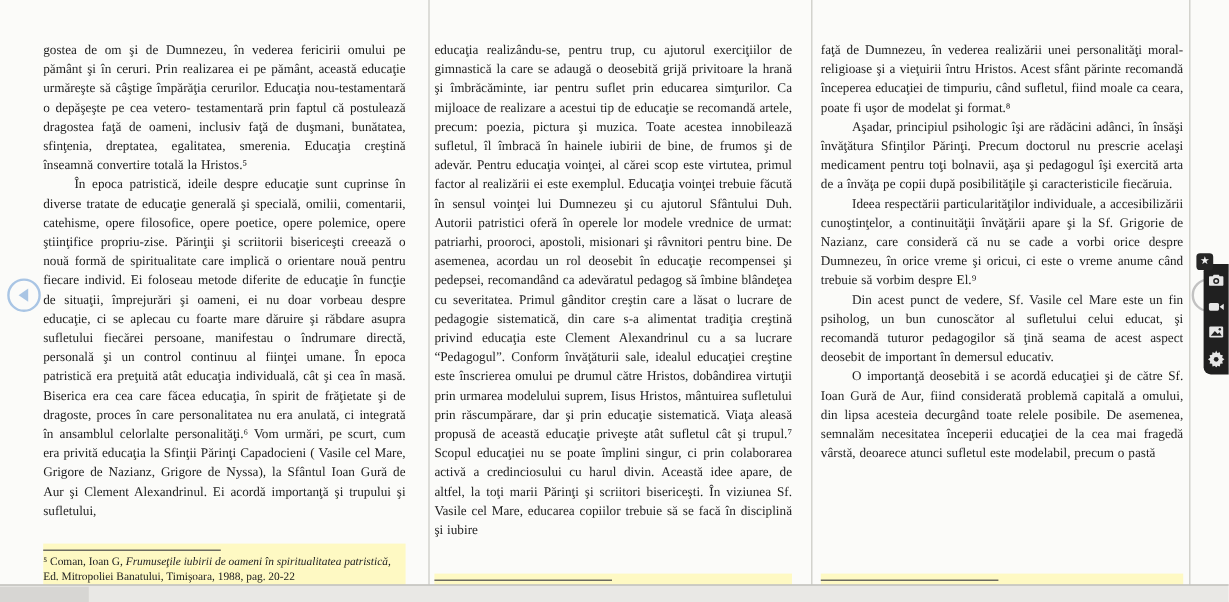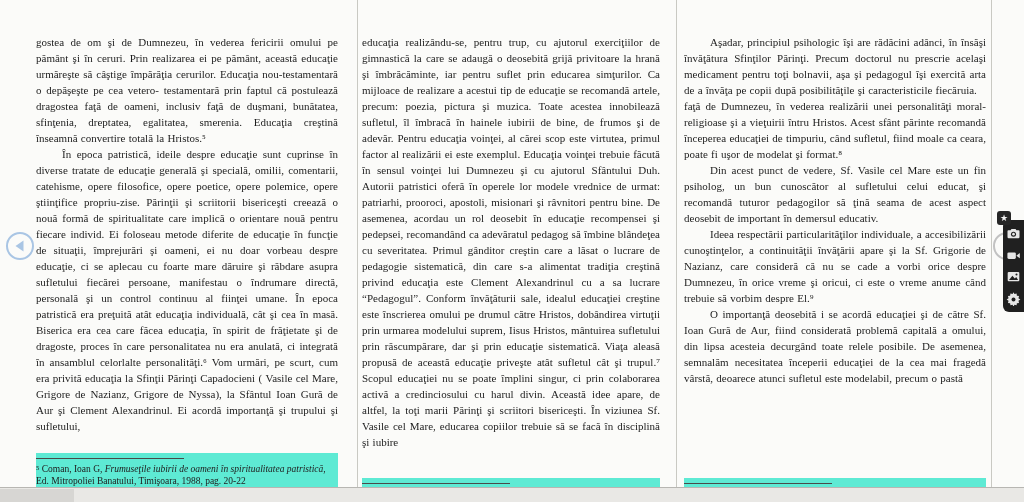--- a/index.html
+++ b/index.html
@@ -7,21 +7,21 @@
   .stage{position:relative;width:1024px;height:502px;}
   .page{position:absolute;top:0;height:488px;display:flex;flex-direction:column;
     box-sizing:border-box;padding:14px 0 8px;margin-top:20px;}
   .page-1{left:36px;width:302px;}
   .page-2{left:362px;width:298px;}
   .page-3{left:684px;width:302px;}
   .page-body{flex:1 1 auto;overflow:hidden;}
   .para{margin:0;text-align:justify;font-size:11px;line-height:16px;color:#1d1d1d;
     word-spacing:0.5px;}
   .para.indent{text-indent:26px;}
-  .footer{flex:0 0 auto;padding-top:5px;background:#5eead4;}
+  .footer{flex:0 0 auto;padding-top:5px;background:#fef9c3;}
   .fn-sep{width:148px;border-top:1px solid #4a4a4a;margin:0 0 4px;}
   .footnote{font-size:9.5px;line-height:12.5px;color:#202020;text-align:left;}
   .footnote .it{font-style:italic;}
   .vline{position:absolute;top:0;height:488px;width:1px;background:#c9c9c3;}
   .bottom-strip{position:absolute;left:0;top:487px;width:1024px;height:15px;
     background:#e9e8e5;border-top:1px solid #b7b6b2;box-sizing:border-box;}
   .bottom-tab{position:absolute;left:0;top:489px;width:74px;height:13px;background:#d7d6d3;}
   .nav{position:absolute;width:30px;height:30px;padding:0;border:none;background:transparent;cursor:pointer;}
   .nav svg{display:block;width:30px;height:30px;}
   .nav.prev{left:5px;top:231px;color:#a9c5e4;}
@@ -61,24 +61,24 @@
     <div class="footer">
       <div class="fn-sep"></div>
       <div>
           <div class="footnote"><span>⁷ Cucos, Constantin, Educatia religioasa, Ed. Polirom, Iaşi, 1999, pag. 72</span></div>
         </div>
     </div>
   </section>
 
   <section class="page page-3">
     <div class="page-body">
+        <p class="para">faţă de Dumnezeu, în vederea realizării unei personalităţi moral-religioase şi a vieţuirii întru Hristos. Acest sfânt părinte recomandă începerea educaţiei de timpuriu, când sufletul, fiind moale ca ceara, poate fi uşor de modelat şi format.⁸</p>
         <p class="para indent">Aşadar, principiul psihologic îşi are rădăcini adânci, în însăşi învăţătura Sfinţilor Părinţi. Precum doctorul nu prescrie acelaşi medicament pentru toţi bolnavii, aşa şi pedagogul îşi exercită arta de a învăţa pe copii după posibilităţile şi caracteristicile fiecăruia.</p>
-        <p class="para">faţă de Dumnezeu, în vederea realizării unei personalităţi moral-religioase şi a vieţuirii întru Hristos. Acest sfânt părinte recomandă începerea educaţiei de timpuriu, când sufletul, fiind moale ca ceara, poate fi uşor de modelat şi format.⁸</p>
+        <p class="para indent">Ideea respectării particularităţilor individuale, a accesibilizării cunoştinţelor, a continuităţii învăţării apare şi la Sf. Grigorie de Nazianz, care consideră că nu se cade a vorbi orice despre Dumnezeu, în orice vreme şi oricui, ci este o vreme anume când trebuie să vorbim despre El.⁹</p>
         <p class="para indent">Din acest punct de vedere, Sf. Vasile cel Mare este un fin psiholog, un bun cunoscător al sufletului celui educat, şi recomandă tuturor pedagogilor să ţină seama de acest aspect deosebit de important în demersul educativ.</p>
-        <p class="para indent">Ideea respectării particularităţilor individuale, a accesibilizării cunoştinţelor, a continuităţii învăţării apare şi la Sf. Grigorie de Nazianz, care consideră că nu se cade a vorbi orice despre Dumnezeu, în orice vreme şi oricui, ci este o vreme anume când trebuie să vorbim despre El.⁹</p>
         <p class="para indent">O importanţă deosebită i se acordă educaţiei şi de către Sf. Ioan Gură de Aur, fiind considerată problemă capitală a omului, din lipsa acesteia decurgând toate relele posibile. De asemenea, semnalăm necesitatea începerii educaţiei de la cea mai fragedă vârstă, deoarece atunci sufletul este modelabil, precum o pastă</p>
       </div>
     <div class="footer">
       <div class="fn-sep"></div>
       <div>
           <div class="footnote"><span>⁹ Ibidem, p. 52.</span></div>
         </div>
     </div>
   </section>
 

